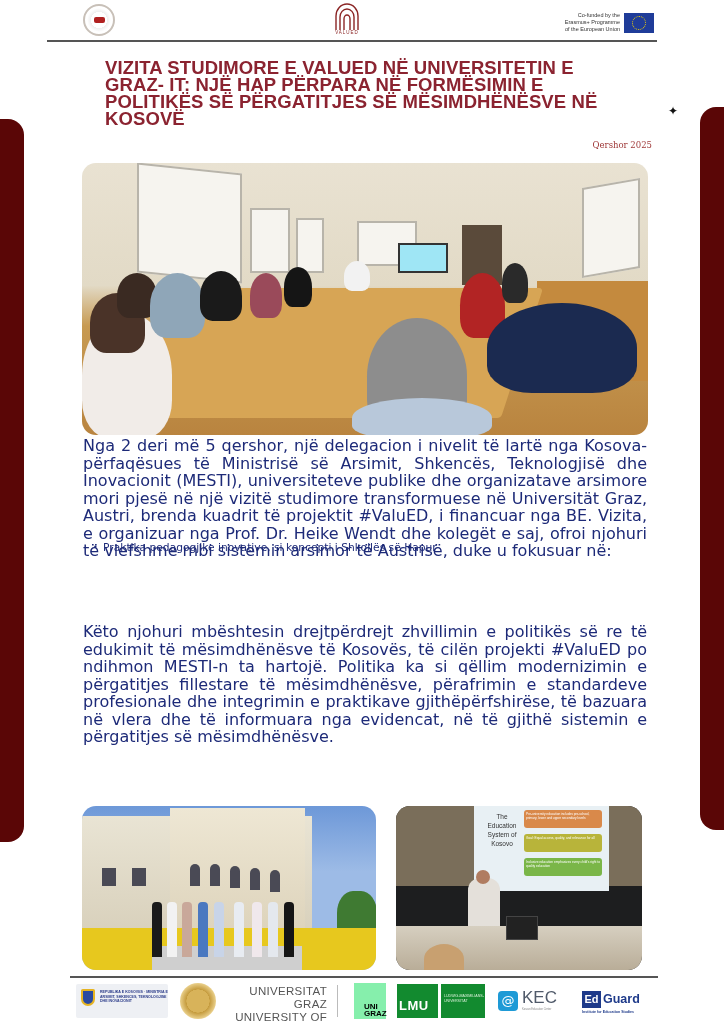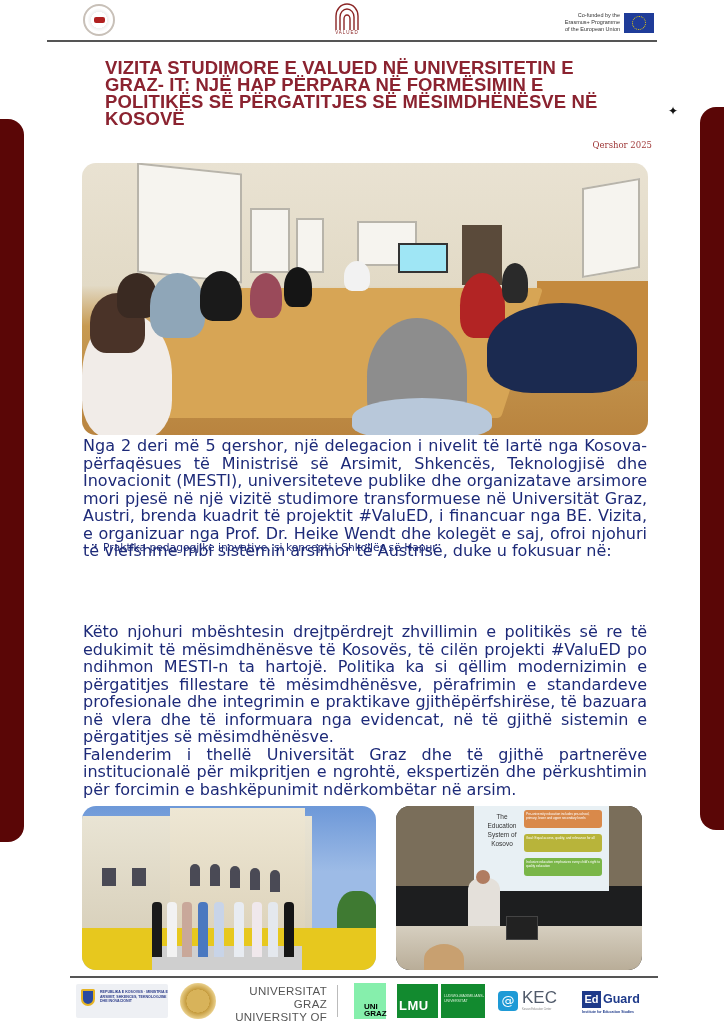--- a/index.html
+++ b/index.html
@@ -158,21 +158,20 @@
 <div class="body para1">
   <p>Nga 2 deri më 5 qershor, një delegacion i nivelit të lartë nga Kosova- përfaqësues të Ministrisë së Arsimit, Shkencës, Teknologjisë dhe Inovacionit (MESTI), universiteteve publike dhe organizatave arsimore mori pjesë në një vizitë studimore transformuese në Universität Graz, Austri, brenda kuadrit të projektit #ValuED, i financuar nga BE. Vizita, e organizuar nga Prof. Dr. Heike Wendt dhe kolegët e saj, ofroi njohuri të vlefshme mbi sistemin arsimor të Austrisë, duke u fokusuar në:</p>
 </div>
 
 <ul class="bullets">
   <li>Praktika pedagogjike inovative, si koncepti i Shkollës së Hapur</li>
 </ul>
 
 <div class="body para2">
   <p>Këto njohuri mbështesin drejtpërdrejt zhvillimin e politikës së re të edukimit të mësimdhënësve të Kosovës, të cilën projekti #ValuED po ndihmon MESTI-n ta hartojë. Politika ka si qëllim modernizimin e përgatitjes fillestare të mësimdhënësve, përafrimin e standardeve profesionale dhe integrimin e praktikave gjithëpërfshirëse, të bazuara në vlera dhe të informuara nga evidencat, në të gjithë sistemin e përgatitjes së mësimdhënësve.</p>
-  <p>Falenderim i thellë Universität Graz dhe të gjithë partnerëve institucionalë për mikpritjen e ngrohtë, ekspertizën dhe përkushtimin për forcimin e bashkëpunimit ndërkombëtar në arsim.</p>
 </div>
 
 <div class="photo photo-left">
   <div class="building"></div>
   <div class="building-center"></div>
   <div class="window" style="left:108px;top:58px;"></div>
   <div class="window" style="left:128px;top:58px;"></div>
   <div class="window" style="left:148px;top:60px;"></div>
   <div class="window" style="left:168px;top:62px;"></div>
   <div class="window" style="left:188px;top:64px;"></div>

